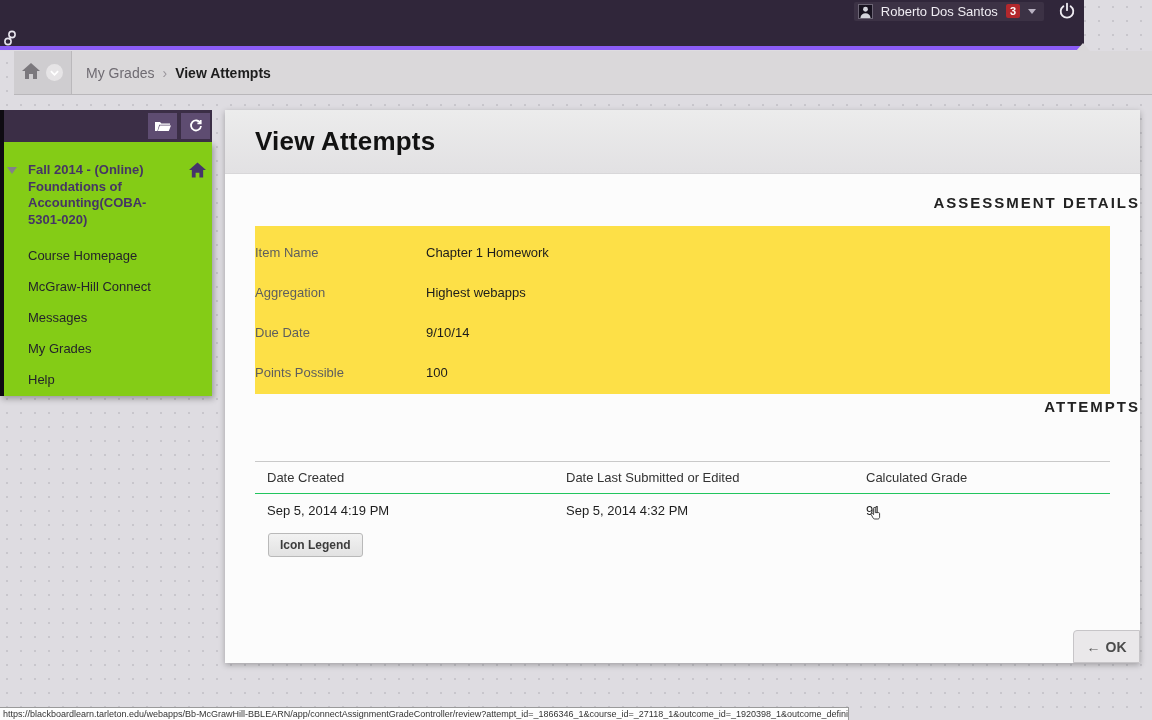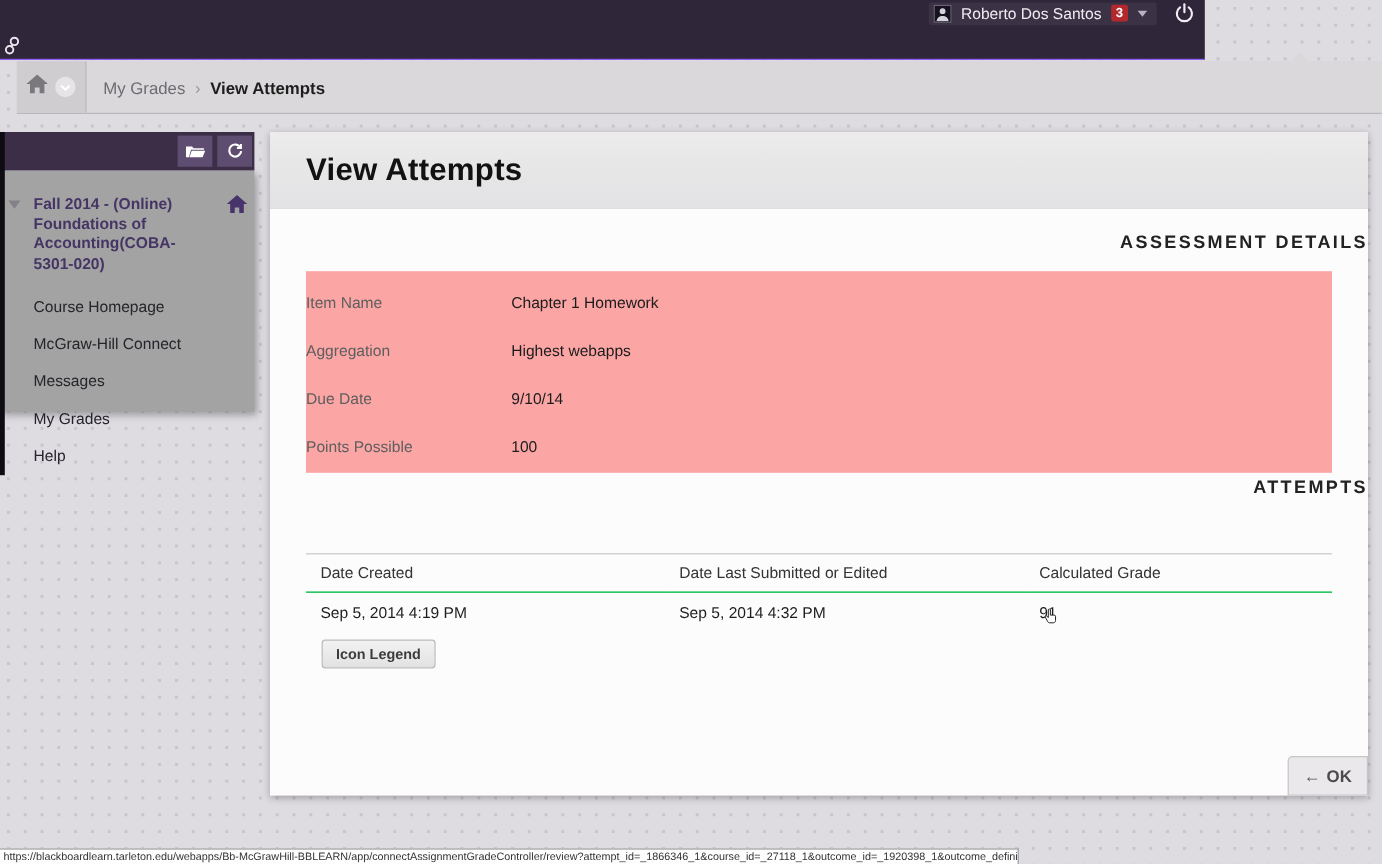--- a/index.html
+++ b/index.html
@@ -6,22 +6,22 @@
   html,body { width:1152px; height:720px; overflow:hidden; }
   body {
     font-family:"Liberation Sans","DejaVu Sans",sans-serif;
     background-color:#dedce1;
     background-image:radial-gradient(#c8c6cc 1.2px, transparent 1.3px);
     background-size:14px 14px;
     position:relative;
   }
 
   
-  .topbar { position:absolute; left:0; top:0; width:1004px; height:50px;
-    background:#30263a; border-bottom:1px solid #8b5cf6; z-index:30; }
+  .topbar { position:absolute; left:0; top:0; width:1084px; height:50px;
+    background:#30263a; border-bottom:4px solid #8b5cf6; z-index:30; }
   .link-icon { position:absolute; left:3px; top:29px; width:14px; height:18px; }
   .user-row { position:absolute; right:8px; top:0; height:22px; display:flex; align-items:center; }
   .user-chip { display:flex; align-items:center; gap:8px; background:rgba(255,255,255,.06);
     border-radius:2px; padding:2px 8px 2px 4px; margin-right:14px; }
   .avatar { width:15px; height:15px; background:#17121f; border:1px solid #6c6575;
     display:flex; align-items:flex-end; justify-content:center; overflow:hidden; }
   .user-name { color:#efecf2; font-size:13px; }
   .badge { background:#b3282d; color:#fff; font-size:11px; font-weight:bold;
     padding:0 4px; height:14px; line-height:14px; border-radius:2px; }
   .caret-down { width:0; height:0; border-left:4px solid transparent;
@@ -45,42 +45,42 @@
   .crumb-link { color:#6f6b72; cursor:pointer; }
   .crumb-sep { color:#9a969c; }
   .crumb-current { color:#1d1d1d; font-weight:bold; }
 
   
   .side-edge { position:absolute; left:0; top:110px; width:4px; height:286px; background:#0e0b12; z-index:12; }
   .side-head { position:absolute; left:0; top:110px; width:212px; height:32px;
     background:#3b2e46; z-index:11; }
   .side-head-btn { position:absolute; top:3px; width:29px; height:26px; background:#5e4c71;
     display:flex; align-items:center; justify-content:center; cursor:pointer; }
-  .side-panel { position:absolute; left:0; top:142px; width:212px; height:201px;
-    background:#a3a3a3; box-shadow:2px 3px 6px rgba(0,0,0,.3); z-index:10; padding-top:20px; }
+  .side-panel { position:absolute; left:0; top:142px; width:212px; height:254px;
+    background:#84cc16; box-shadow:2px 3px 6px rgba(0,0,0,.3); z-index:10; padding-top:20px; }
   .course-row { position:relative; padding:0 18px 0 28px; }
   .collapse-tri { position:absolute; left:7px; top:5px; width:0; height:0;
     border-left:5px solid transparent; border-right:5px solid transparent;
     border-top:7px solid #83808a; cursor:pointer; }
   .course-title { color:#453565; font-weight:bold; font-size:13px; line-height:16.5px;
     width:138px; cursor:pointer; }
   .course-home-icon { position:absolute; right:6px; top:0; width:17px; height:16px; cursor:pointer; }
   .side-menu { margin-top:12px; }
   .side-item { font-size:13px; color:#24242a; padding:8px 0 8px 28px; cursor:pointer; }
 
   
   .panel { position:absolute; left:225px; top:110px; width:915px; height:553px;
     background:#fcfcfc; box-shadow:0 2px 6px rgba(0,0,0,.28); z-index:10; }
   .panel-head { height:64px; background:linear-gradient(#ececec,#e2e1e3);
     border-bottom:1px solid #d8d7d9; display:flex; align-items:center; padding-left:30px; }
   .page-title { font-size:26px; font-weight:bold; color:#121212; letter-spacing:.2px; }
   .section-heading { font-size:15px; font-weight:bold; color:#222; letter-spacing:2px;
     margin-left:32px;text-align:right; }
   .h-details { margin-top:20px; }
-  .fields-box { margin:15px 30px 0 30px; background:#fca5a5; padding:12px 0 10px 0; }
+  .fields-box { margin:15px 30px 0 30px; background:#fde047; padding:12px 0 10px 0; }
   .field-row { display:flex; font-size:13px; padding:7px 0 18px 0; }
   .field-label { width:171px; color:#5e5e5e; padding-left:0; }
   .field-row .field-label { margin-left:0; }
   .fields-box .field-row { padding-left:0; }
   .field-label { padding-left:0; }
   .field-row > div:first-child { margin-left:0; }
   .field-value { color:#1c1c1c; }
   .h-attempts { margin-top:4px; }
 
   .attempts-table { margin:46px 30px 0 30px; width:855px; border-collapse:collapse; font-size:13px; }

